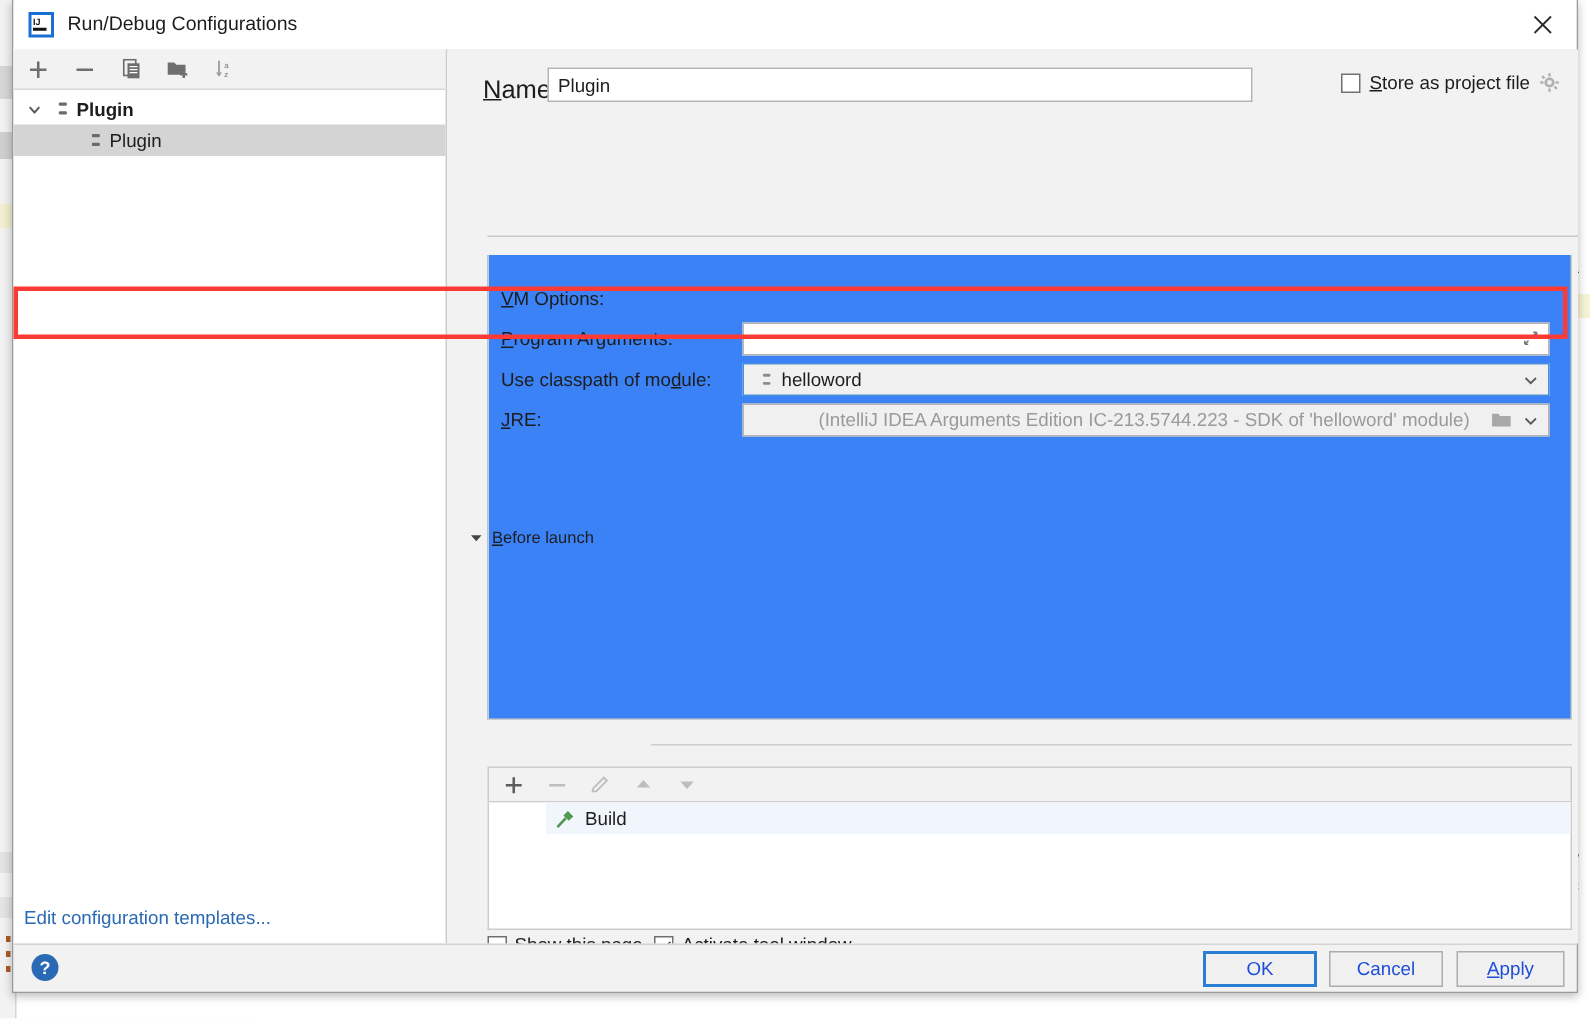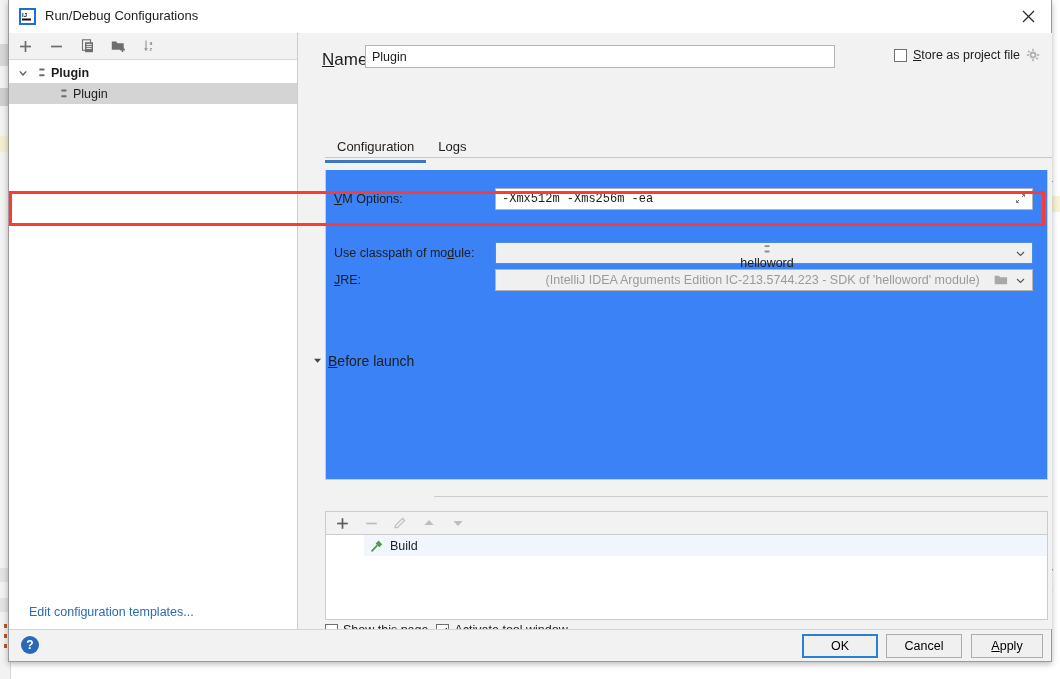--- a/index.html
+++ b/index.html
@@ -106,21 +106,21 @@
   }
   .tree-row.selected { background: #d4d4d4; }
   .tree-arrow { width: 16px; color:#5a5a5a; display:flex; align-items:center; justify-content:center; }
   .tree-icon { width: 17px; height: 15px; display:flex; align-items:center; justify-content:center; margin-right:3px; }
   .tree-label { font-weight: bold; }
   .tree-row.child { padding-left: 44px; }
   .tree-row.child .tree-label { font-weight: normal; }
 
   .edit-templates-wrap {
     position:absolute; left:0; bottom:0; width:100%; height:34px;
-    display:flex; align-items:center; padding-left:20px; box-sizing:border-box;
+    display:flex; align-items:center; padding-left:7px; box-sizing:border-box;
   }
   .edit-templates { color:#2a6ab5; font-size:12.5px; }
 
   
   .right-pane {
     position: absolute; left: 290px; top: 33px;
     width: 753px; height: 596px;
     background: #f2f2f2;
   }
   .name-row {
@@ -177,21 +177,21 @@
     font-size:12.5px;
   }
   .field-box.mono { font-family:"Liberation Mono", monospace; font-size:12px; }
   .expand-icon {
     position:absolute; right:5px; top:3px; width:13px; height:13px;
     color:#777; display:flex; align-items:center; justify-content:center;
   }
   .combo-box {
     position:absolute; left:169px; width:538px; height:22px;
     background:#f0f0f0; border:1px solid #4a90d9; box-sizing:border-box;
-    display:flex; align-items:center; padding-left:6px; font-size:12.5px;flex-direction:column;
+    display:flex; align-items:center; padding-left:6px; font-size:12.5px;
   }
   .combo-arrow {
     position:absolute; right:6px; top:0; height:100%;
     display:flex; align-items:center; color:#5a5a5a;
   }
   .jre-box {
     position:absolute; left:169px; width:538px; height:22px;
     background:#f0f0f0; border:1px solid #b4b4b4; box-sizing:border-box;
     display:flex; align-items:center; padding-left:6px; font-size:12.5px;
     overflow:hidden; white-space:nowrap;
@@ -207,21 +207,21 @@
     position:absolute; left:0px; top:191px; width:1036px; height:35px;
     border: 3px solid #fb3b34; box-sizing:border-box; pointer-events:none;
     z-index: 40;
   }
 
   
   .before-launch-hdr {
     position:absolute; left:14px; top:320px; display:flex; align-items:center; gap:6px;
   }
   .bl-arrow { color:#444; font-size:9px; }
-  .bl-title { font-size:14px; }
+  .bl-title { font-size:11px; }
   .bl-line { position:absolute; left:135px; top:463px; width:614px; height:1px; background:#cccccc; }
 
   .bl-toolbar {
     position:absolute; left:26px; top:478px; width:723px; height:24px;
     background:#f2f2f2; border:1px solid #cccccc; box-sizing:border-box;
     display:flex; align-items:center; padding-left:8px; gap:13px;
   }
   .bl-tb-btn { width:16px; height:16px; display:flex; align-items:center; justify-content:center; color:#5d5d5d; }
   .bl-tb-btn.disabled { color:#bdbdbd; }
   .bl-list {
@@ -248,21 +248,21 @@
   .help-btn {
     position:absolute; left:12px; top:6px; width:18px; height:18px;
     border-radius:50%; background:#2a6ab5; color:#fff;
     display:flex; align-items:center; justify-content:center;
     font-size:12px; font-weight:bold;
   }
   .btn {
     position:absolute; top:4px; height:24px;
     background:#f0f0f0; border:1px solid #adadad; box-sizing:border-box;
     font-family:"Liberation Sans", sans-serif; font-size:12.5px;
-    display:flex; align-items:center; justify-content:center; color:#000000;
+    display:flex; align-items:center; justify-content:center; color:#1d4ed8;
   }
   .btn.ok { right:173px; width:76px; background:#f0f0f0; border:2px solid #2a7fd4; }
   .btn.cancel { right:89px; width:76px; }
   .btn.apply { right:8px; width:72px; }
   .btn u { text-decoration: underline; }
 </style>
 </head>
 <body>
 
 <div id="root">
@@ -388,41 +388,40 @@
               <rect x="6.2" y="11" width="1.6" height="2.2" fill="#b0b0b0"></rect>
               <rect x="0.8" y="6.2" width="2.2" height="1.6" fill="#b0b0b0"></rect>
               <rect x="11" y="6.2" width="2.2" height="1.6" fill="#b0b0b0"></rect>
               <rect x="2.1" y="2.4" width="1.6" height="2.2" transform="rotate(-45 2.9 3.5)" fill="#b0b0b0"></rect>
               <rect x="10.3" y="9.4" width="1.6" height="2.2" transform="rotate(-45 11.1 10.5)" fill="#b0b0b0"></rect>
             </svg>
           </span>
         </div>
       </div>
 
-      <div class="tabs">
-        <div class="tab active">Configuration</div>
-        <div class="tab">Logs</div>
-      </div>
       <div class="tab-underline"></div>
 
       <div class="config-panel">
 
         <div class="field-row" style="top:18px;">
           <div class="field-label"><u>V</u>M Options:</div>
+        </div>
+
+        <div class="field-row" style="top:45px;">
+          <div class="field-label"><u>P</u>rogram Arguments:</div>
           <div class="field-box mono">
-            <span>-Xmx512m  -Xms256m  -ea</span>
+            <span></span>
             <span class="expand-icon">
               <svg width="11" height="11" viewBox="0 0 11 11">
                 <path d="M4 7 L1.5 9.5 M1.5 9.5 L1.5 7.2 M1.5 9.5 L3.8 9.5" stroke="#777" stroke-width="1" fill="none"></path>
                 <path d="M7 4 L9.5 1.5 M9.5 1.5 L9.5 3.8 M9.5 1.5 L7.2 1.5" stroke="#777" stroke-width="1" fill="none"></path>
               </svg>
             </span>
           </div>
         </div>
-
 
         <div class="field-row" style="top:72px;">
           <div class="field-label">Use classpath of mo<u>d</u>ule:</div>
           <div class="combo-box">
             <span class="module-icon">
               <svg width="14" height="13" viewBox="0 0 14 13">
                 <path d="M6.6 1.2 a5 5 0 1 0 0 10 a5 5 0 0 1 0 -10 z" fill="#c9c9c9"></path>
                 <rect x="6.6" y="2.2" width="5" height="1.9" rx="0.7" fill="#8d8d8d"></rect>
                 <rect x="6.6" y="7.6" width="5" height="1.9" rx="0.7" fill="#8d8d8d"></rect>
               </svg>

